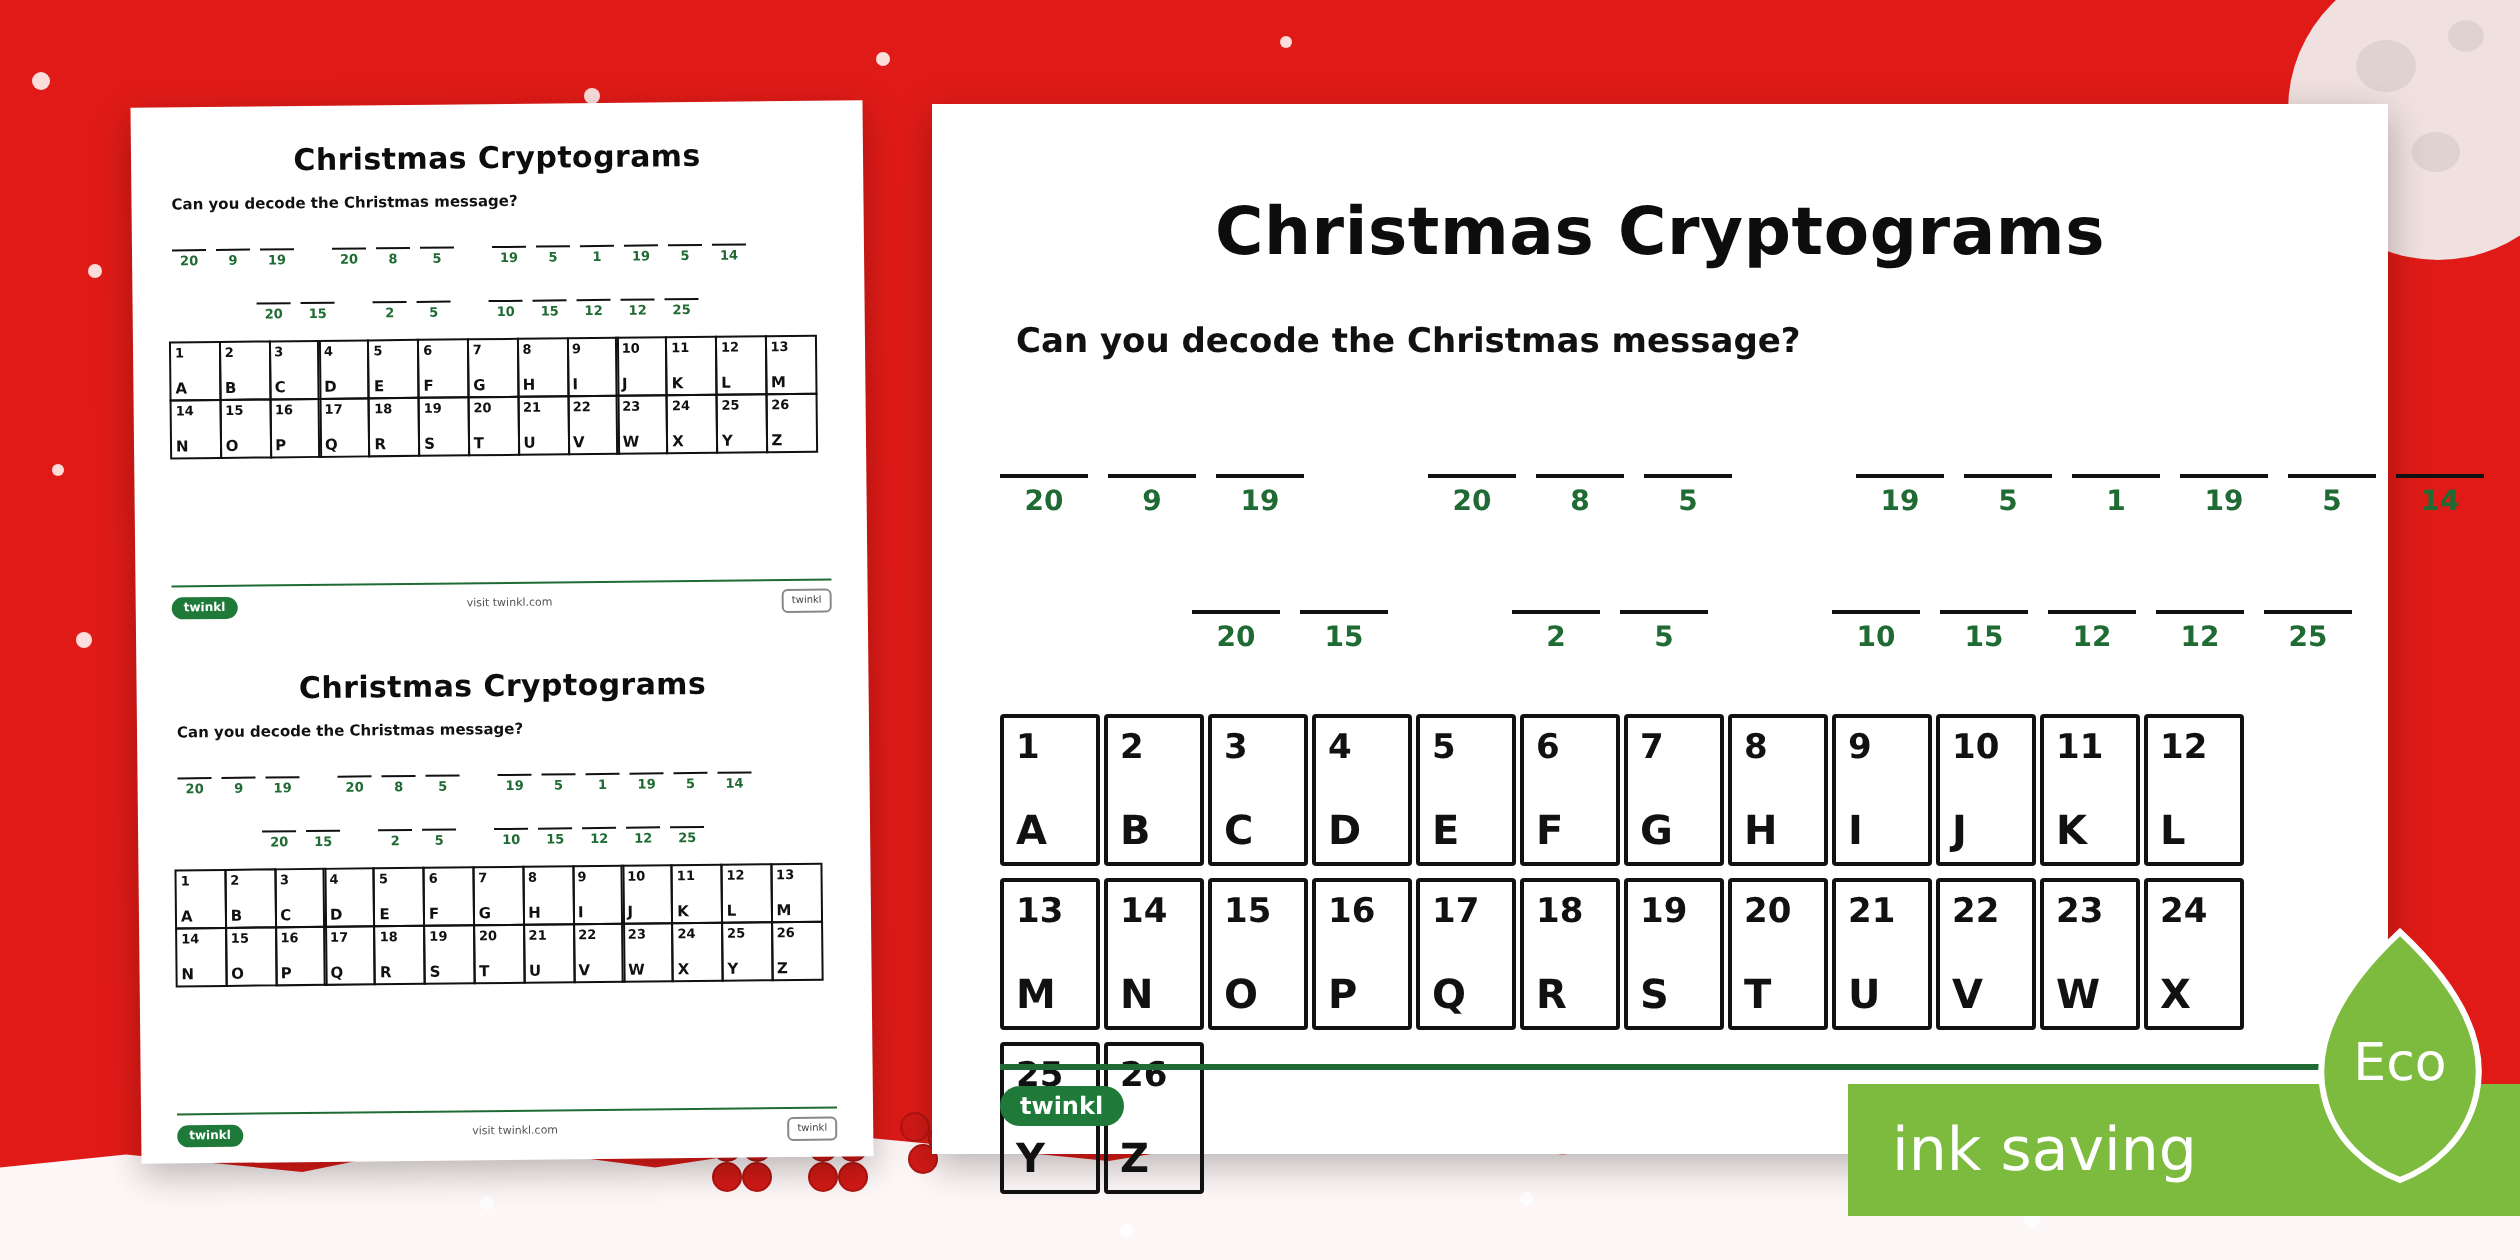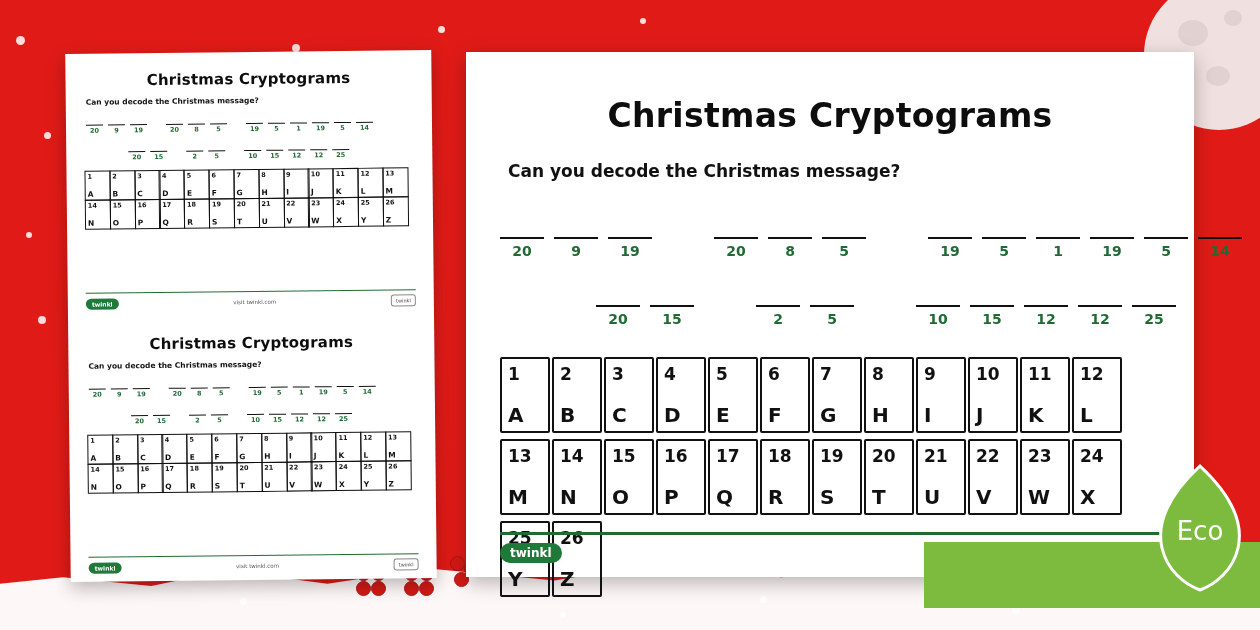--- a/index.html
+++ b/index.html
@@ -823,17 +823,18 @@
     </div>
 
     <div class="front-footer">
       <span class="twinkl-logo">twinkl</span>
       <span class="footer-badge" style="font-size:9px;padding:3px 7px;">twinkl</span>
     </div>
   </div>
 </div>
 
 <div class="eco">
+  <span class="txt">ink saving</span>
   <svg class="eco-leaf" viewBox="0 0 96 128">
     <path d="M48 2 C18 30 4 58 10 84 C15 106 32 120 48 126 C64 120 81 106 86 84 C92 58 78 30 48 2 Z" fill="#7dbb3f" stroke="#ffffff" stroke-width="3"></path>
     <text x="48" y="76" text-anchor="middle" font-family="DejaVu Sans, sans-serif" font-size="26" fill="#ffffff">Eco</text>
   </svg>
 </div>
 
 </body></html>

